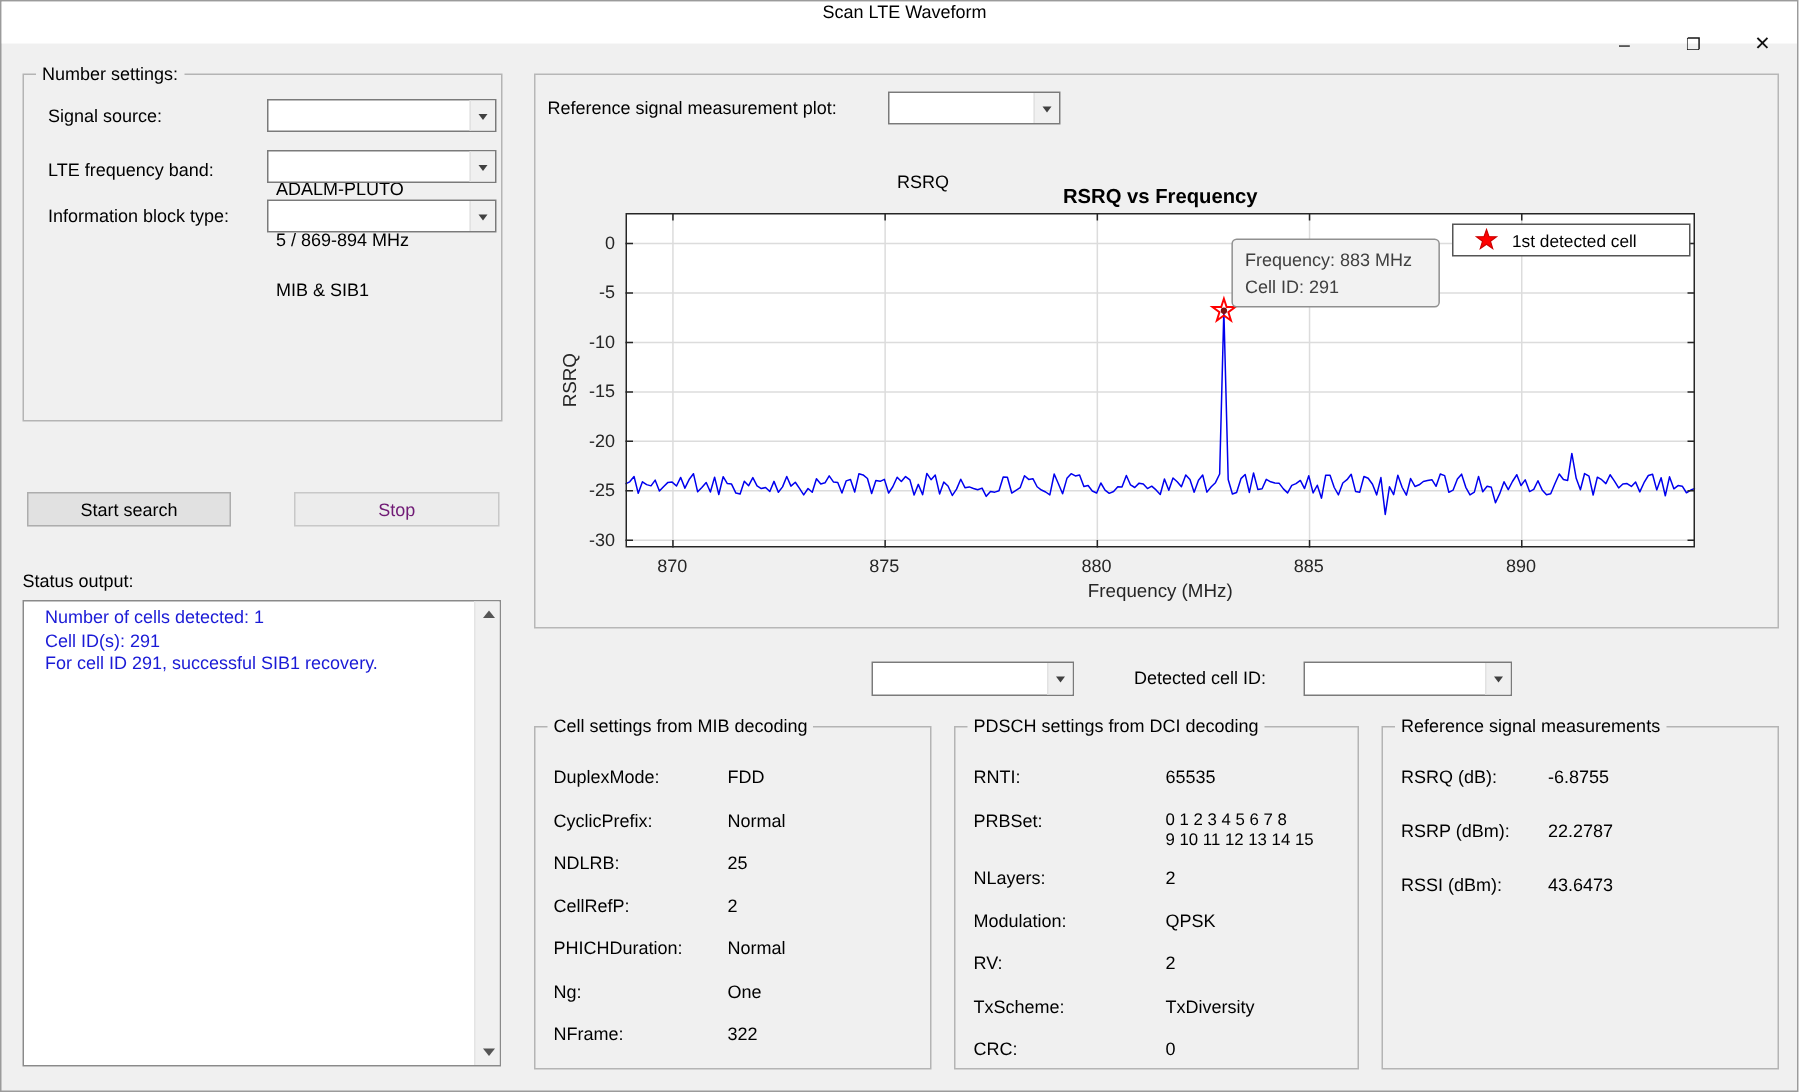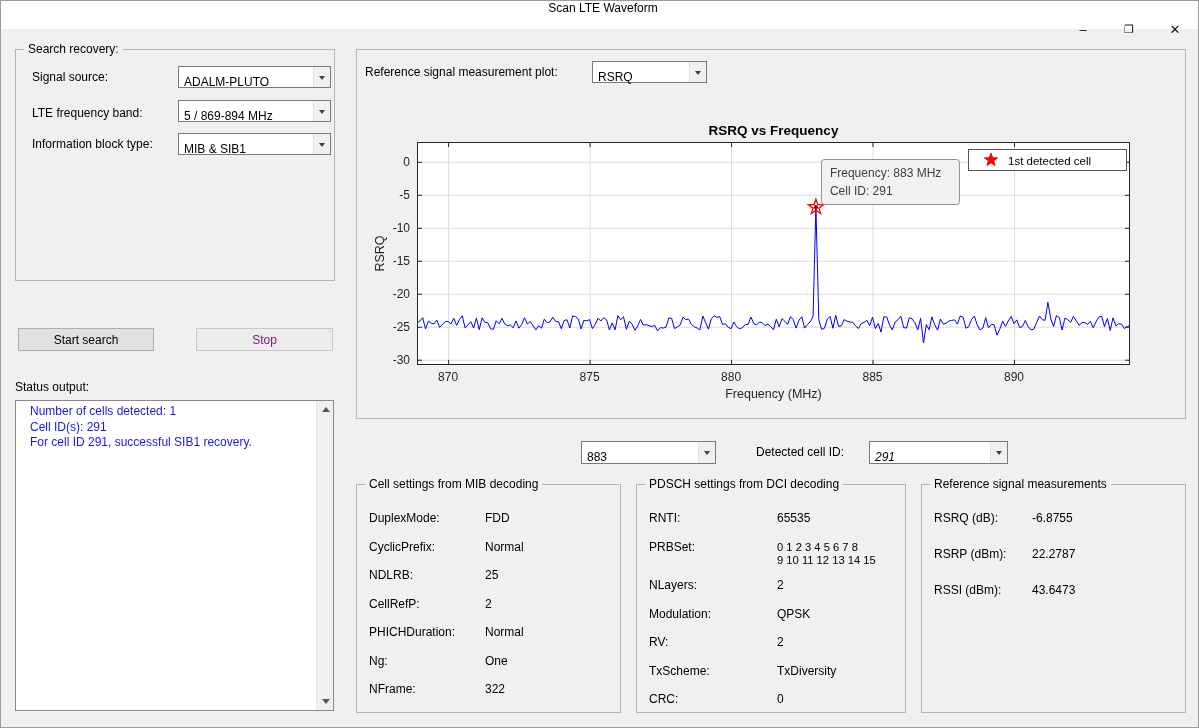--- a/index.html
+++ b/index.html
@@ -28,21 +28,21 @@
   .kv-value { white-space:pre-line; }
   .fs-mib .kv-label { width:116px; }
   .fs-pdsch .kv-label { width:128px; }
   .fs-ref .kv-label { width:98px; }
   .fs-ref .kv-row { margin-bottom:17px; }
   .kv-small { font-size:11.2px; line-height:13px; padding-top:3px; }
 
   
   .combo { position:absolute; height:22px; background:#fff; border:1px solid #7a7a7a;
            display:flex; align-items:stretch; cursor:default; }
-  .combo-value { flex:1; display:flex; align-items:center; padding:15px 5px; white-space:nowrap; overflow:hidden; }
+  .combo-value { flex:1; display:flex; align-items:center; padding:15px 5px; white-space:nowrap; overflow:hidden;margin-top:44px; }
   .combo-btn { width:17px; background:#f0f0f0; border-left:1px solid #e2e2e2;
                display:flex; align-items:center; justify-content:center; }
   .tri-down { width:0; height:0; border:3.5px solid transparent; border-top:4.5px solid #404040; margin-top:4px; }
 
   
   .pushbtn { position:absolute; background:#e1e1e1; border:1px solid #adadad; font-size:12px;
              display:flex; align-items:center; justify-content:center; cursor:default;
              font-family:inherit; }
   .pushbtn.disabled { color:#701a75; background:#ececec; border-color:#c8c8c8; }
 
@@ -82,21 +82,21 @@
     </svg>
     <span class="title">Scan LTE Waveform</span>
     <div class="win-controls">
       <div class="win-btn">–</div>
       <div class="win-btn max">❐</div>
       <div class="win-btn">✕</div>
     </div>
   </div>
 
   <div class="groupbox" style="left:14px; top:48px; width:320px; height:232px;">
-    <span class="gb-legend">Search recovery:</span>
+    <span class="gb-legend">Number settings:</span>
 
     <div class="inline-label" style="left:16px; top:16px; height:22px; line-height:22px;">Signal source:</div>
     <div class="combo" style="left:162px; top:16px; width:153px;">
       <span class="combo-value">ADALM-PLUTO</span>
       <span class="combo-btn">
           <span class="tri-down"></span>
         </span>
     </div>
 
     <div class="inline-label" style="left:16px; top:52px; height:22px; line-height:22px;">LTE frequency band:</div>

